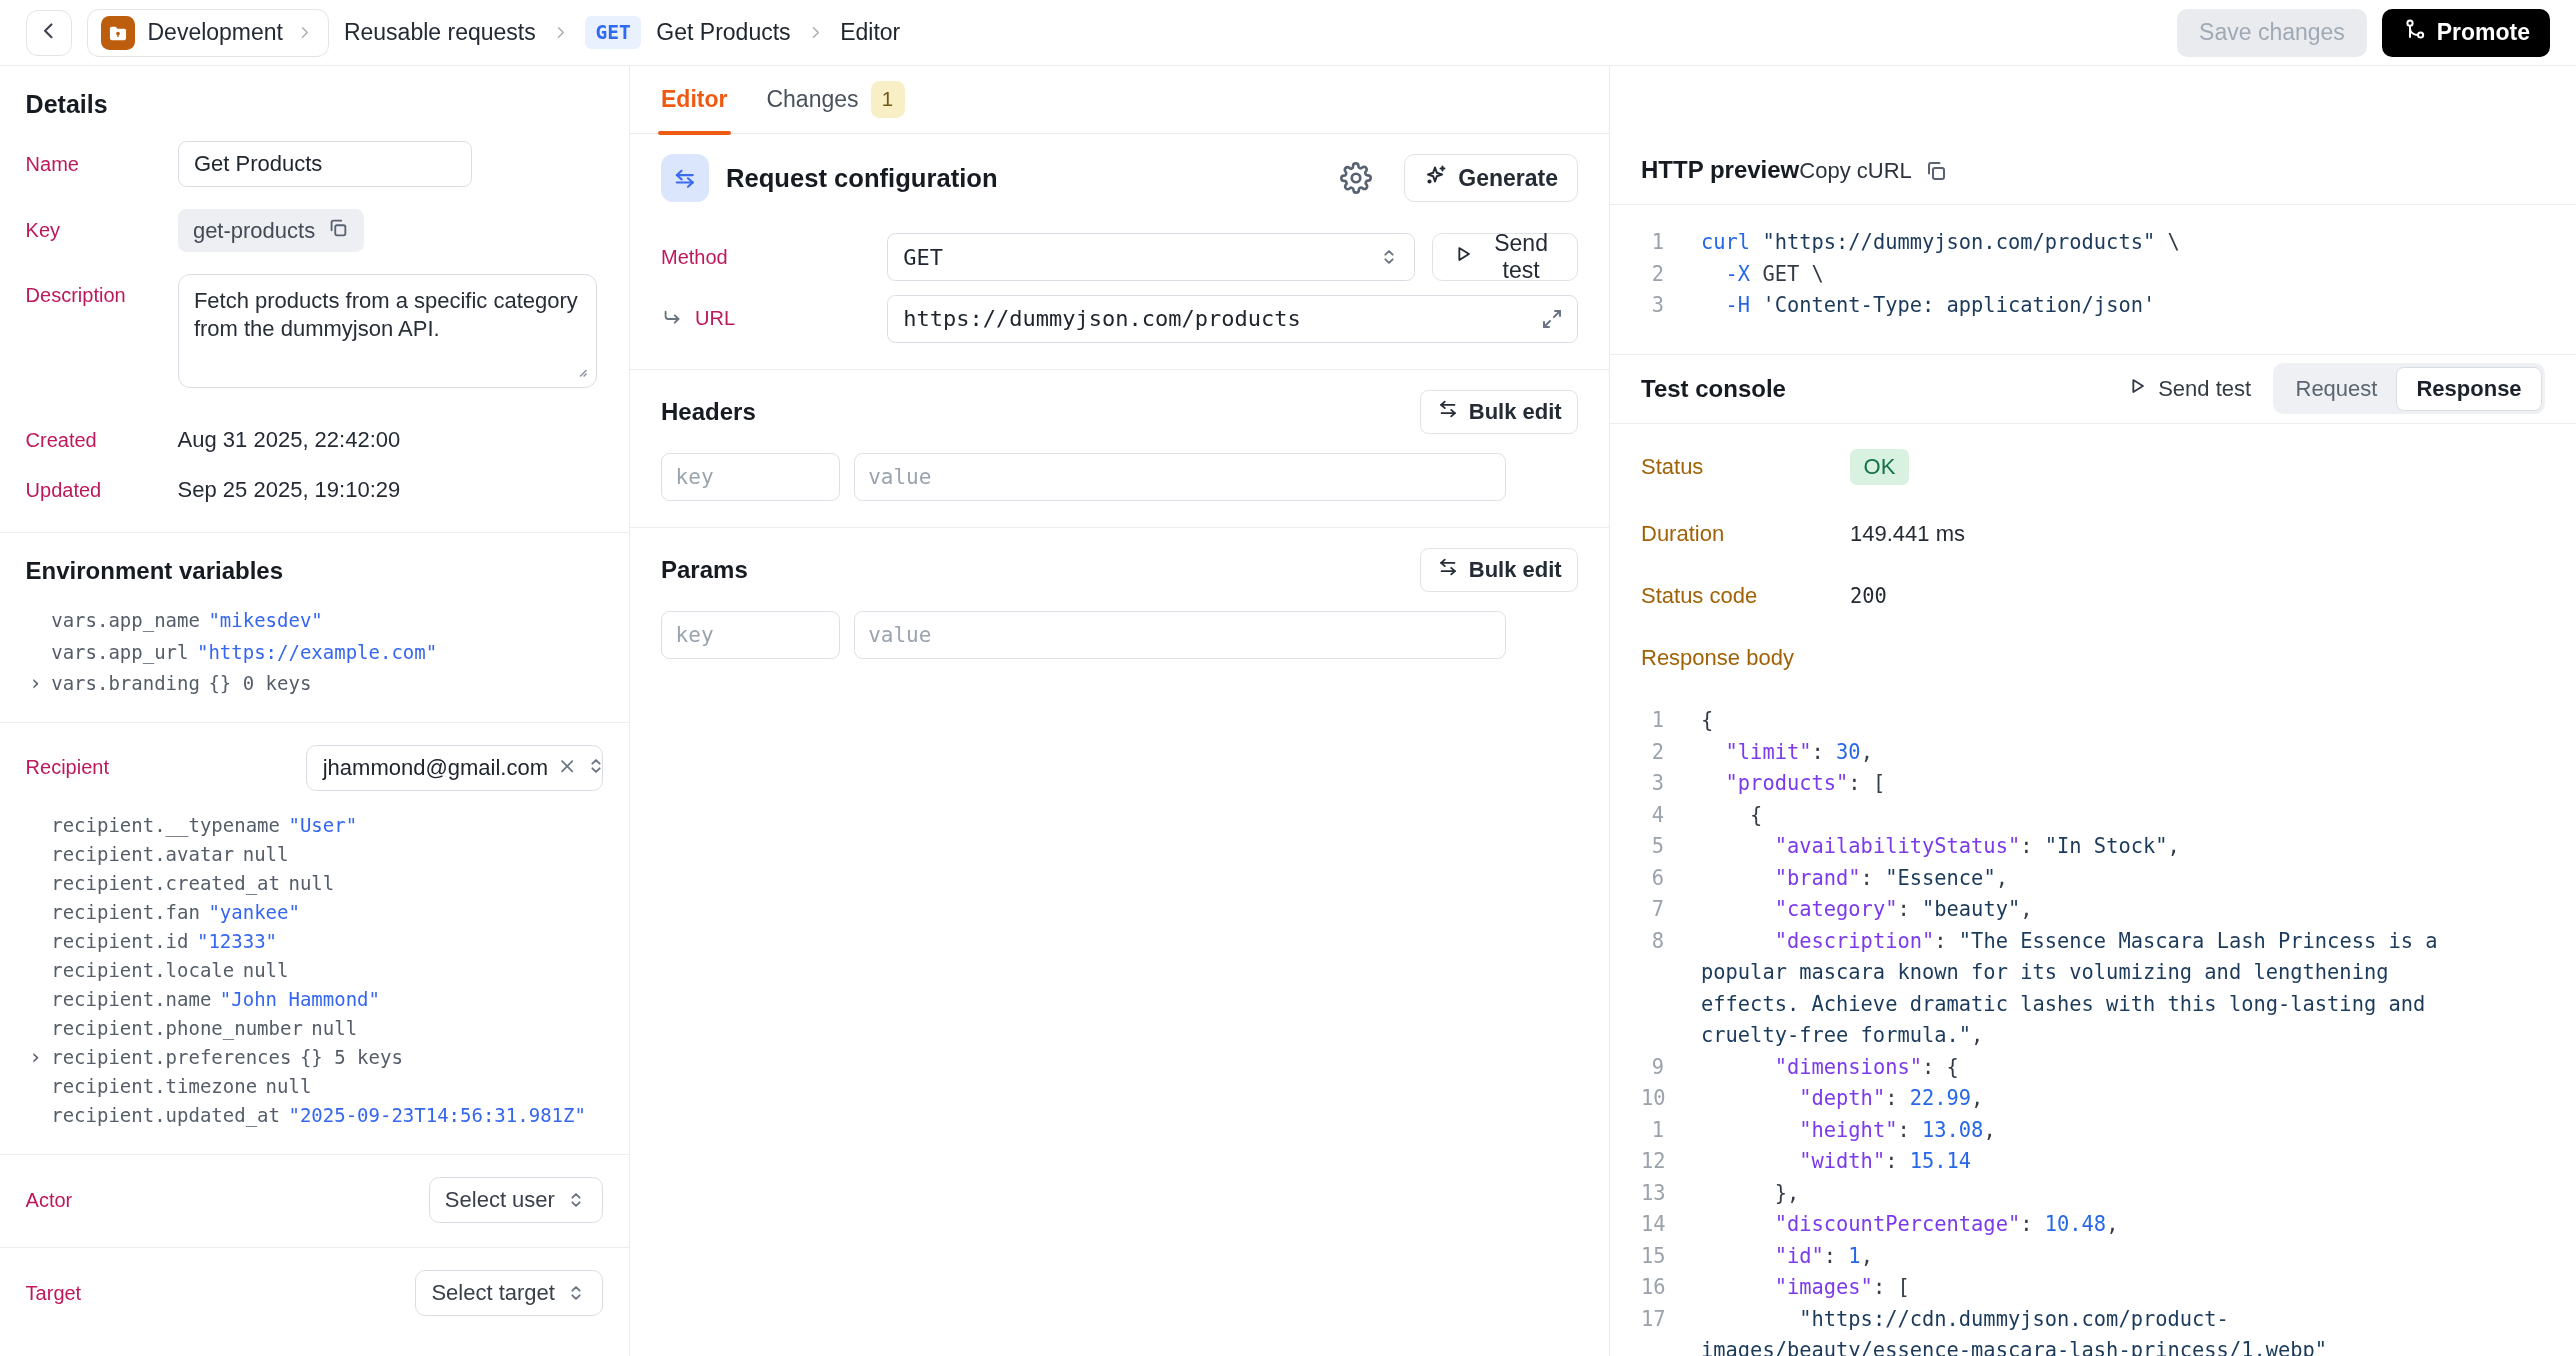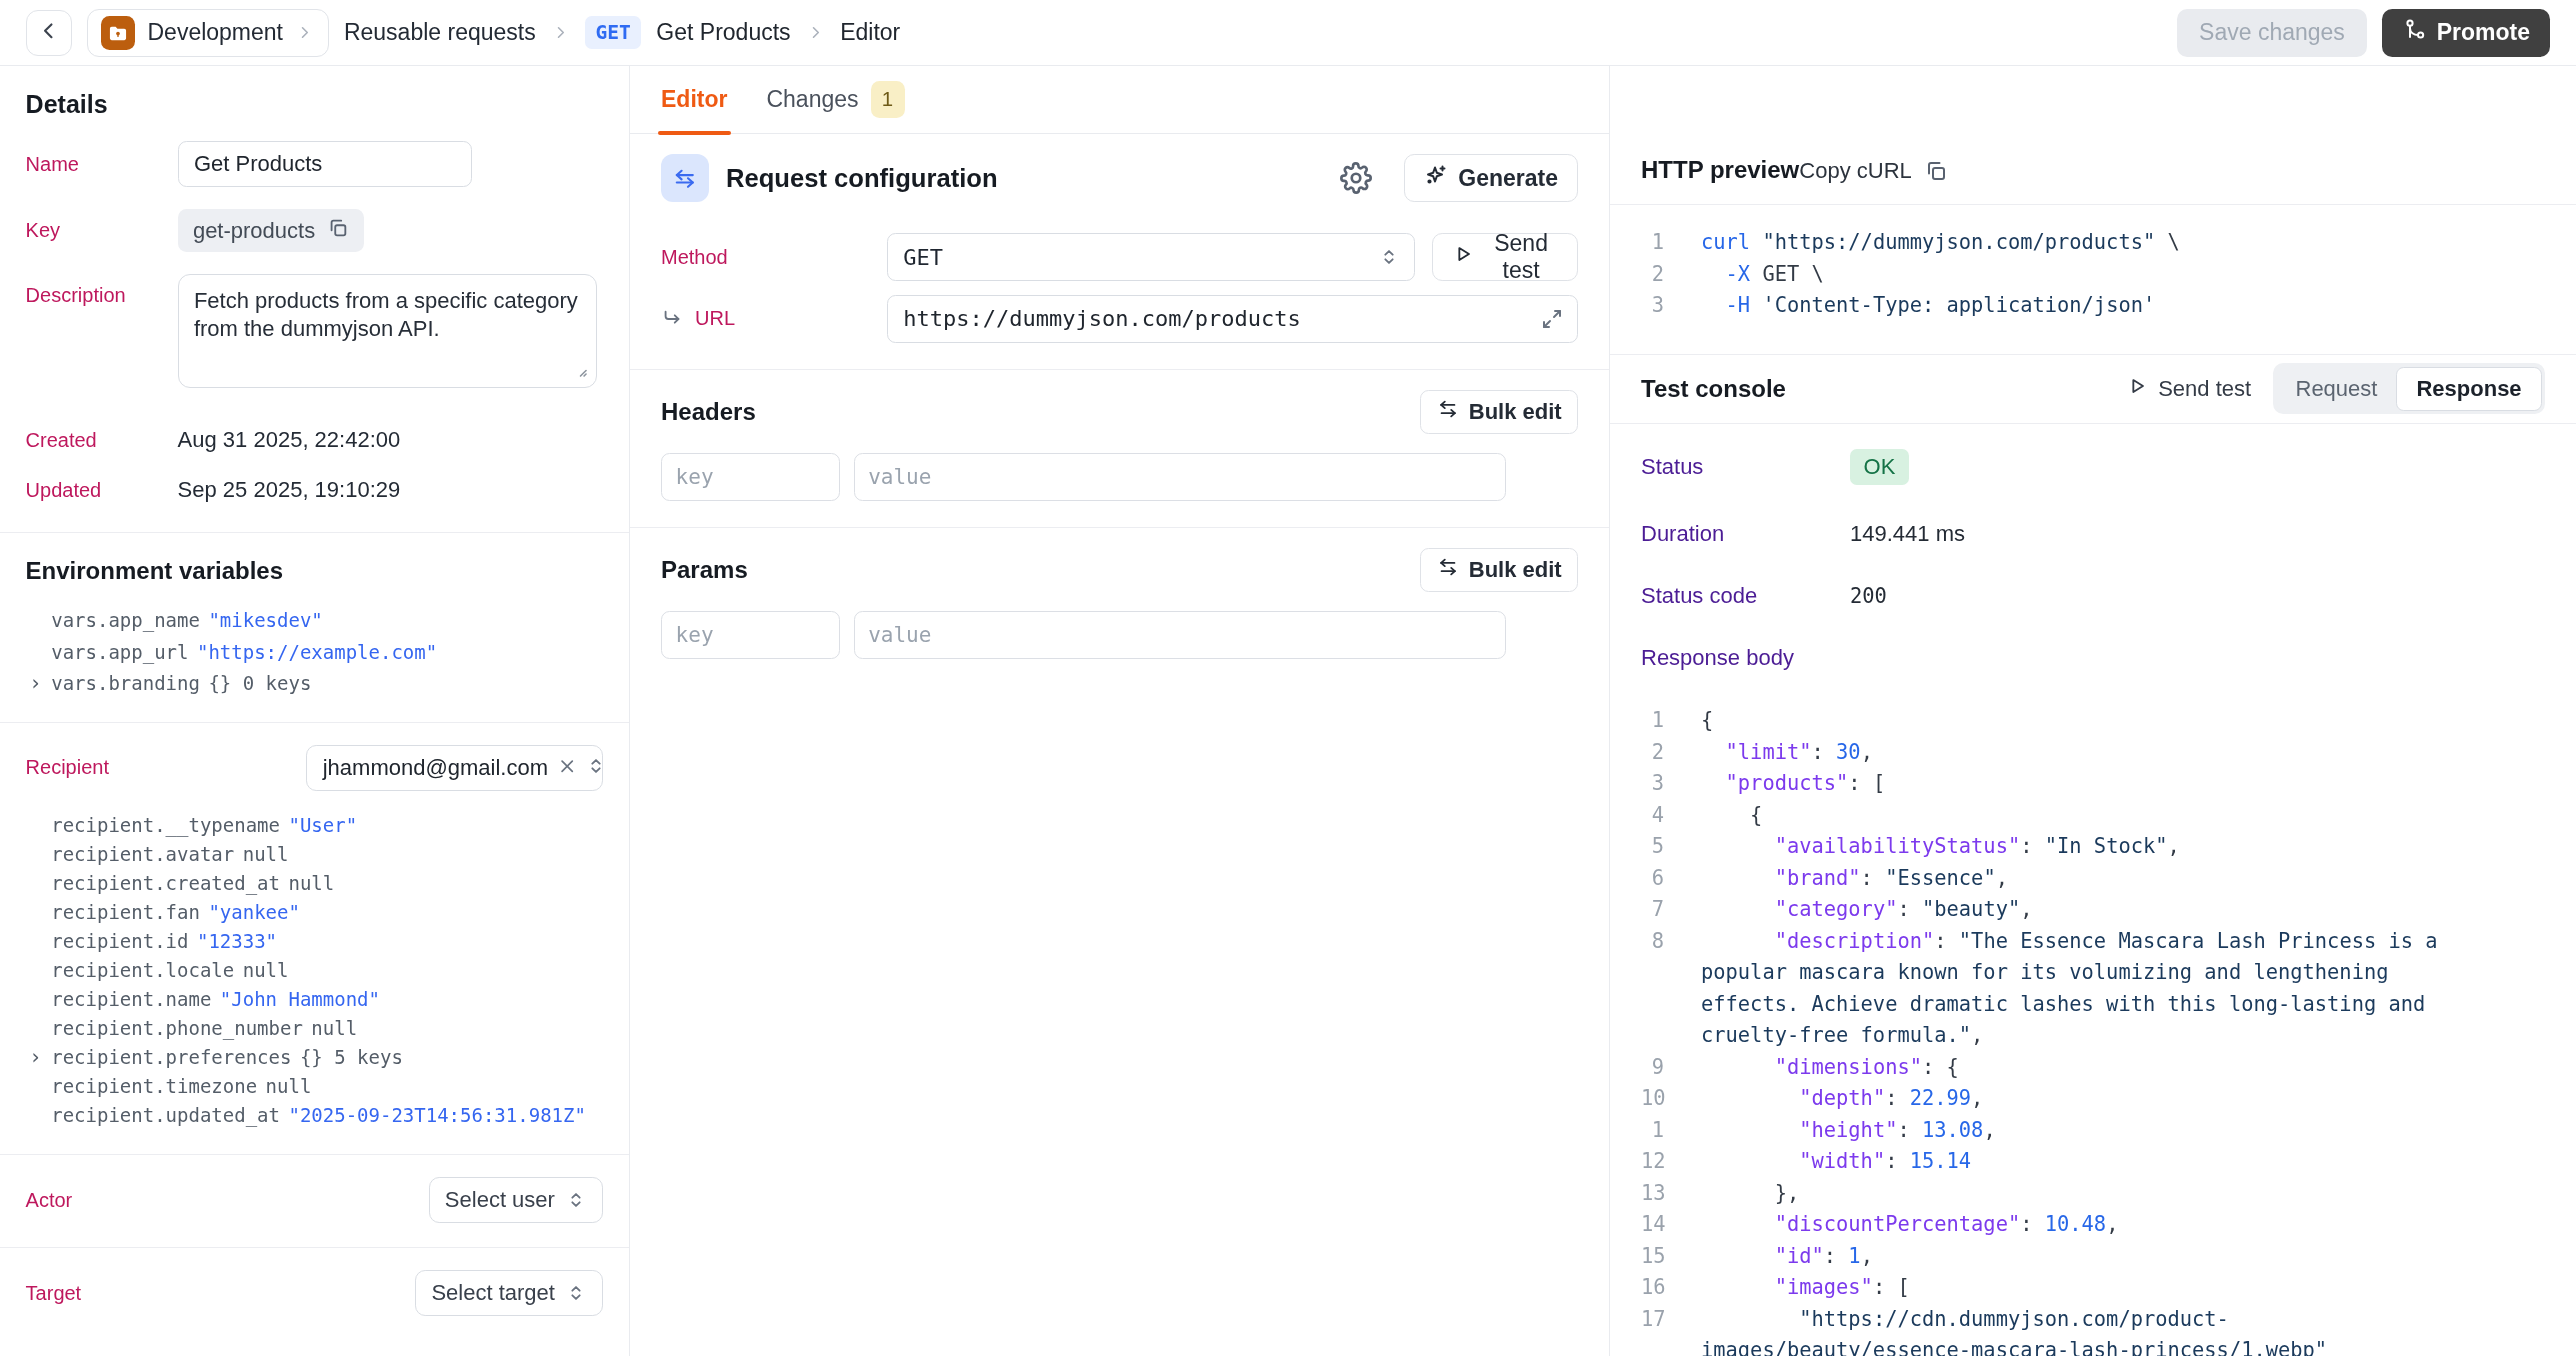--- a/index.html
+++ b/index.html
@@ -17,21 +17,21 @@
   .folder-badge { width:34px; height:34px; border-radius:8.5px; background:#bc5e0e;
     display:flex; align-items:center; justify-content:center; color:#fff; }
   .crumb-text { font-size:23px; color:#232a34; font-weight:500; }
   .crumb-sep { color:#aab1bb; display:flex; }
   .method-badge { background:#e9f0fe; color:#2f6bf2; font-family:"DejaVu Sans Mono",monospace;
     font-size:19.6px; font-weight:600; padding:5.1px 10.2px; border-radius:6.8px; }
   .crumb-strong { font-size:23px; color:#20262e; font-weight:500; }
   .topbar-spacer { flex:1; }
   .btn-disabled { background:#e9ebef; color:#a0a9b4; font-size:23px; font-weight:500;
     height:48px; padding:0 22px; border-radius:10.2px; display:flex; align-items:center; border:none; }
-  .btn-primary { background:#404040; color:#fff; font-size:23px; font-weight:600; height:48px;
+  .btn-primary { background:#000000; color:#fff; font-size:23px; font-weight:600; height:48px;
     padding:0 20.4px; border-radius:10.2px; display:flex; align-items:center; gap:10.2px; border:none; }
 
   .cols { display:flex; height:1291px; }
 
   
   .left { width:630px; flex:none; border-right:1.7px solid #e9ebef; padding:24px 25.6px 0 25.6px; overflow:hidden; }
   .sec-title { font-size:25px; font-weight:700; color:#161b22; }
   .frow-l { display:grid; grid-template-columns:152px 1fr; align-items:center; margin-top:22px; }
   .frow-l.top { align-items:flex-start; }
   .flabel { font-size:20px; color:#be185d; }
@@ -118,21 +118,21 @@
   .tok-num { color:#2767e8; }
   .tok-pln { color:#333b46; }
   .console-head { height:68px; padding:0 31px; display:flex; align-items:center; flex:none; }
   .console-title { font-size:24px; font-weight:700; color:#161b22; flex:1; }
   .sendtest-link { display:flex; align-items:center; gap:10.2px; font-size:22px; color:#343b46; margin-right:22px; }
   .segmented { background:#eef0f3; border-radius:10.2px; padding:3.4px; display:flex; align-items:center; height:51px; }
   .seg { font-size:22px; color:#5b6470; padding:0 19px; height:44px; display:flex; align-items:center; border-radius:7.7px; }
   .seg.active { background:#fff; border:1.7px solid #d9dde3; color:#1c222b; font-weight:600; }
   .meta-rows { padding:25.6px 31px 0 31px; }
   .mrow { display:flex; align-items:center; margin-bottom:36px; }
-  .mlabel { width:209px; flex:none; font-size:22px; color:#4c1d95; }
+  .mlabel { width:209px; flex:none; font-size:22px; color:#a16207; }
   .ok-badge { background:#d8f1e1; color:#157347; font-size:22px; padding:5.1px 13.6px; border-radius:6.8px; }
   .mval { font-size:22px; color:#242b35; }
   .mval-mono { font-family:"DejaVu Sans Mono",monospace; font-size:20.4px; color:#242b35; }
   .respbody { margin-top:34px; }
 </style>
 </head>
 <body>
 
 <header class="topbar">
   <button class="iconbtn">

